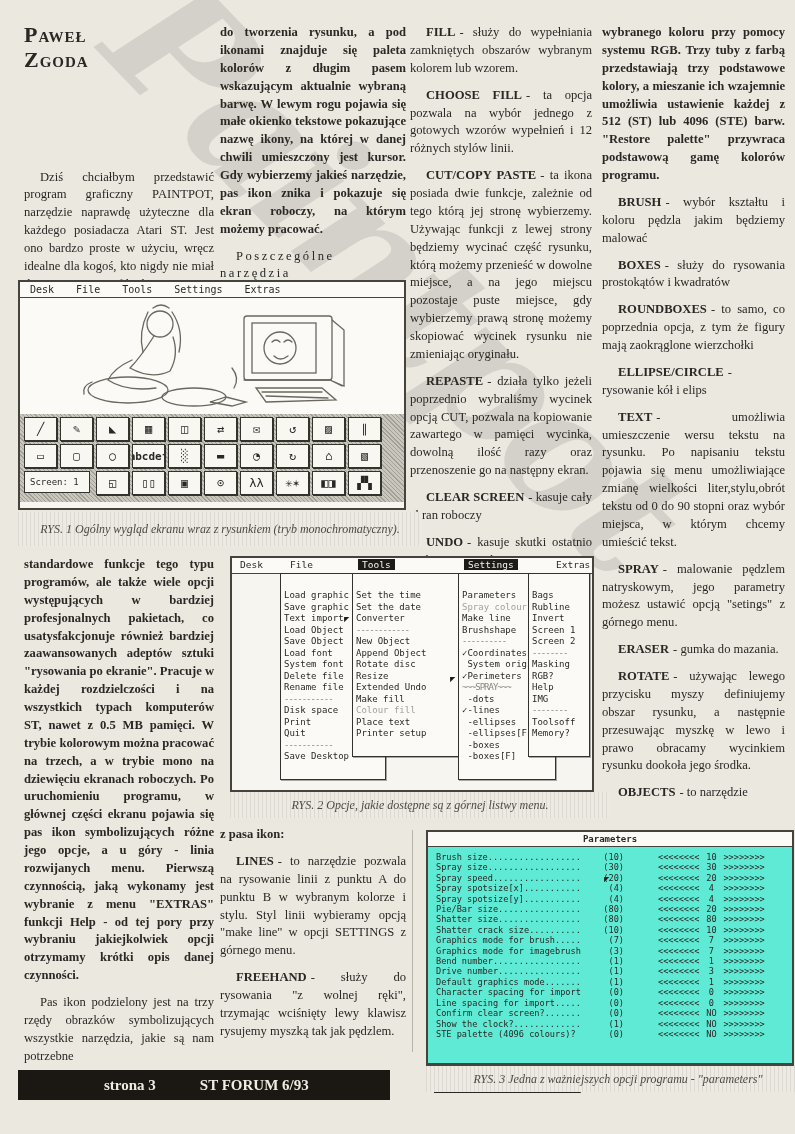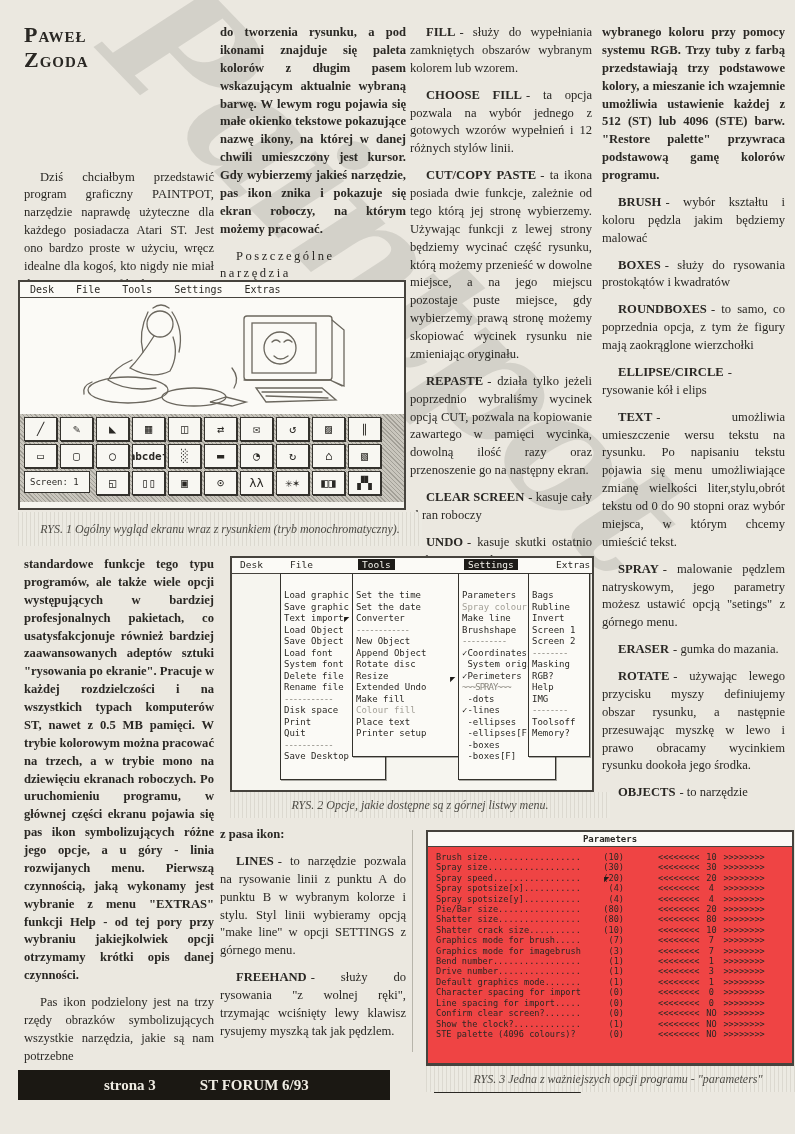--- a/index.html
+++ b/index.html
@@ -62,21 +62,21 @@
   .mi.grey{color:#a3a097;}
   .mi.sep{color:#8a877e;letter-spacing:-1px;}
   .m-file{left:48px;top:15px;width:104px;}
   .m-tools{left:120px;top:15px;width:116px;}
   .m-settings{left:226px;top:15px;width:96px;}
   .m-extras{left:296px;top:15px;width:60px;}
   .cursor{position:absolute;font-size:9px;color:#1d1b18;z-index:5;}
   
   .fig3{left:426px;top:830px;width:364px;height:232px;}
   .f3title{text-align:center;font-size:9px;font-weight:bold;padding:2px 0;background:#fbfaf6;}
-  .f3rows{border-top:1px solid #46433d;border-bottom:1px solid #46433d;padding:5px 8px 24px 8px;background:#ef4444;}
+  .f3rows{border-top:1px solid #46433d;border-bottom:1px solid #46433d;padding:5px 8px 24px 8px;background:#5eead4;}
   .prow{display:flex;font-size:8.6px;line-height:10.4px;white-space:pre;}
   .plab{width:158px;overflow:hidden;}
   .ppar{width:30px;text-align:right;}
   .parrL{margin-left:34px;}
   .pval{width:24px;text-align:center;}
   .f3foot{padding:8px 6px 2px 6px;font-size:7.4px;line-height:10px;white-space:pre;overflow:hidden;}
   .f3foot2{padding:0 6px;font-size:7.4px;text-decoration:underline;white-space:pre;overflow:hidden;}
   .cap2{left:230px;top:792px;width:360px;height:26px;}
   .cap1{left:18px;top:512px;width:384px;height:34px;}
   .cap3{left:426px;top:1066px;width:364px;height:26px;}

